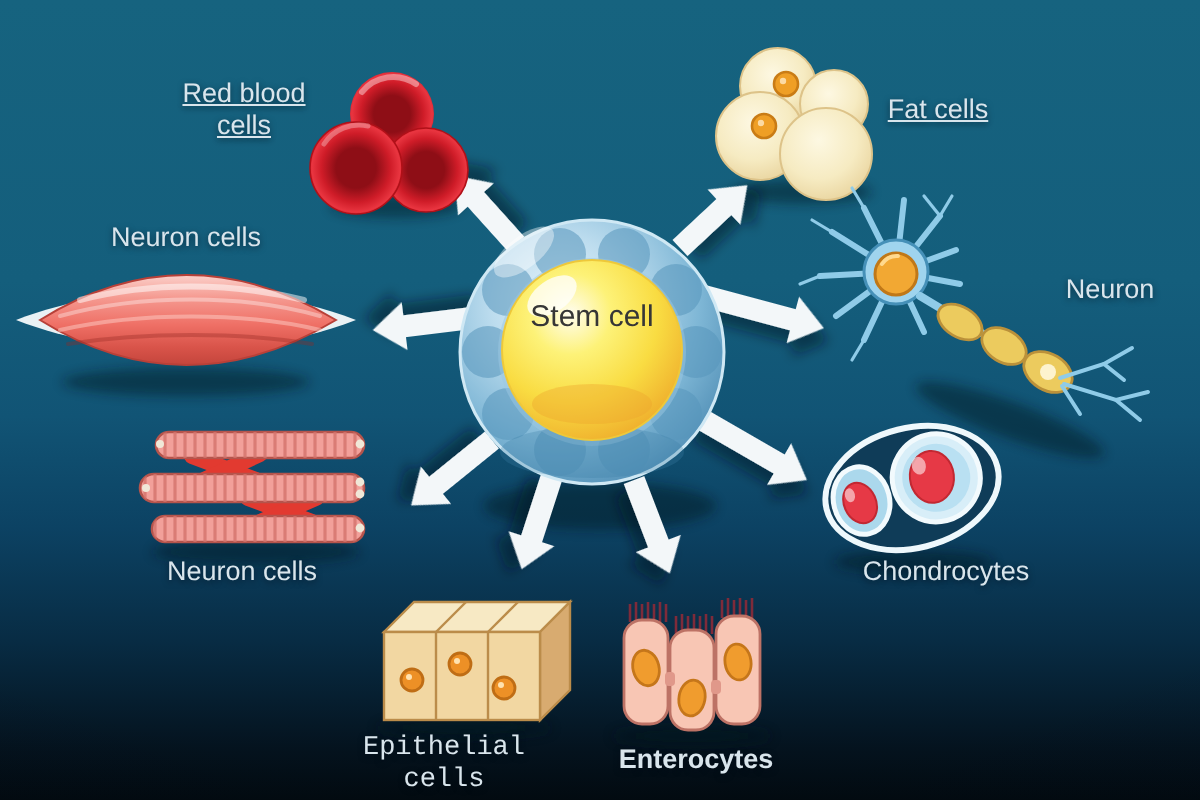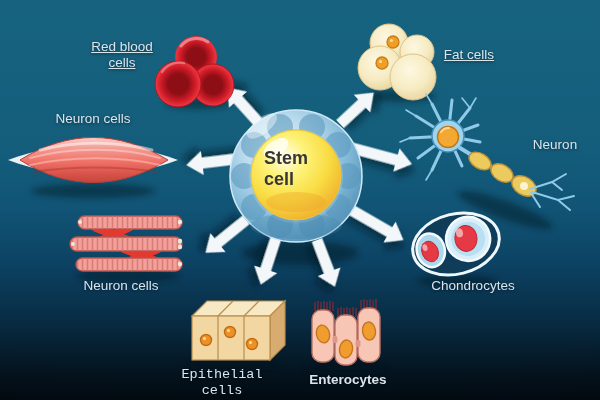--- a/index.html
+++ b/index.html
@@ -18,23 +18,22 @@
   .lbl-rbc{left:82px;top:39px;width:80px;text-decoration:underline;}
   .lbl-fat{left:433px;top:47px;width:72px;text-decoration:underline;}
   .lbl-muscle{left:38px;top:111px;width:110px;}
   .lbl-neuron{left:524px;top:137px;width:62px;}
   .lbl-cardiac{left:65px;top:278px;width:112px;}
   .lbl-chondro{left:417px;top:278px;width:112px;}
   .lbl-epithelial{left:163px;top:367px;width:118px;font-family:Liberation Mono, monospace;}
   .lbl-entero{left:292px;top:372px;width:112px;font-weight:bold;}
   .lbl-stem{
     position:absolute;left:264px;top:148px;width:64px;
-    color:#363636;font-size:18px;line-height:21px;text-align:left;
+    color:#363636;font-size:15px;line-height:21px;text-align:center;
     text-shadow:none;
-    font-weight:bold;
   }
 </style>
 </head>
 <body>
 
 <div class="stage">
 
 <svg class="art" width="600" height="400" viewBox="0 0 600 400">
   <defs>
     <radialGradient id="gradCell" cx="38%" cy="32%" r="75%">

